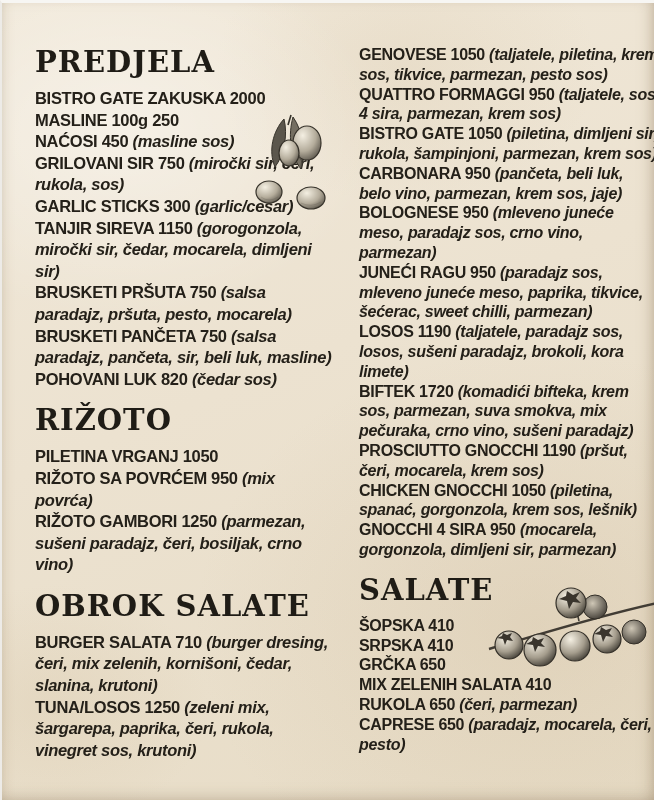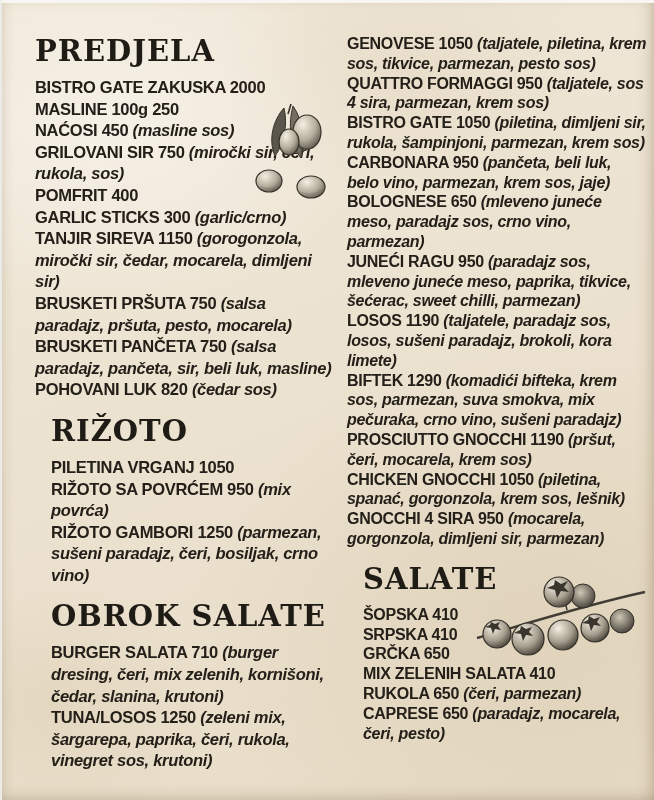--- a/index.html
+++ b/index.html
@@ -14,27 +14,27 @@
       radial-gradient(ellipse 520px 420px at 82% 78%, rgba(190,165,128,0.20), transparent 66%),
       radial-gradient(ellipse 320px 230px at 62% 8%, rgba(200,178,140,0.16), transparent 60%),
       radial-gradient(ellipse 260px 200px at 8% 88%, rgba(200,178,140,0.18), transparent 60%),
       linear-gradient(158deg,#f1e9da 0%,#ece2d0 45%,#e7dcc6 100%);
     border-top:3px solid #f7f6f3;
     border-left:2px solid #edebe7;
     box-shadow:
       inset -10px 0 16px -9px rgba(120,98,68,0.38),
       inset 0 -10px 16px -9px rgba(120,98,68,0.28),
       inset 10px 0 14px -11px rgba(120,98,68,0.22);
-    padding:31px 0 0 33px;
-    display:flex;gap:12px;
+    padding:42px 0 0 33px;
+    display:flex;gap:24px;
     color:#221f19;
   }
   .col{width:300px;flex:0 0 auto;}
   .menu-section{position:relative;}
-  .menu-section + .menu-section{margin-top:13px;margin-left:16px;}
+  .menu-section + .menu-section{margin-top:13px;}
   .section-title{
     font-family:"DejaVu Serif","Liberation Serif",serif;
     font-weight:800;
     font-size:29px;
     line-height:34px;
     letter-spacing:1px;
     margin:0 0 9px 0;
     color:#1f1c16;
     white-space:nowrap;
   }
@@ -80,22 +80,21 @@
     <ellipse cx="58" cy="85" rx="14" ry="11" fill="url(#og)" stroke="#36322a" stroke-width="1.2"></ellipse>
     <path d="M8 84 Q16 90 25 84" stroke="#55504634" stroke-width="1" fill="none"></path>
     <path d="M48 90 Q58 95 68 89" stroke="#55504634" stroke-width="1" fill="none"></path>
   </svg>
 </div>
         <div class="items">
           <p class="item"><span class="nm">BISTRO GATE ZAKUSKA 2000</span></p>
           <p class="item"><span class="nm">MASLINE 100g 250</span></p>
           <p class="item"><span class="nm">NAĆOSI 450</span> <span class="ds">(masline sos)</span></p>
           <p class="item"><span class="nm">GRILOVANI SIR 750</span> <span class="ds">(miročki sir, čeri, rukola, sos)</span></p>
-          <p class="item"><span class="nm">POMFRIT 400</span></p>
-          <p class="item"><span class="nm">GARLIC STICKS 300</span> <span class="ds">(garlic/crno)</span></p>
+          <p class="item"><span class="nm">GARLIC STICKS 300</span> <span class="ds">(garlic/cesar)</span></p>
           <p class="item"><span class="nm">TANJIR SIREVA 1150</span> <span class="ds">(gorogonzola, miročki sir, čedar, mocarela, dimljeni sir)</span></p>
           <p class="item"><span class="nm">BRUSKETI PRŠUTA 750</span> <span class="ds">(salsa paradajz, pršuta, pesto, mocarela)</span></p>
           <p class="item"><span class="nm">BRUSKETI PANČETA 750</span> <span class="ds">(salsa paradajz, pančeta, sir, beli luk, masline)</span></p>
           <p class="item"><span class="nm">POHOVANI LUK 820</span> <span class="ds">(čedar sos)</span></p>
         </div>
       </section>
       <section class="menu-section">
         <h2 class="section-title">RIŽOTO</h2>
         <div class="items">
           <p class="item"><span class="nm">PILETINA VRGANJ 1050</span></p>
@@ -111,24 +110,24 @@
         </div>
       </section>
     </div>
   <div class="col col-right" id="col-1">
       <section class="menu-section">
         <div class="items">
           <p class="item"><span class="nm">GENOVESE 1050</span> <span class="ds">(taljatele, piletina, krem sos, tikvice, parmezan, pesto sos)</span></p>
           <p class="item"><span class="nm">QUATTRO FORMAGGI 950</span> <span class="ds">(taljatele, sos 4 sira, parmezan, krem sos)</span></p>
           <p class="item"><span class="nm">BISTRO GATE 1050</span> <span class="ds">(piletina, dimljeni sir, rukola, šampinjoni, parmezan, krem sos)</span></p>
           <p class="item"><span class="nm">CARBONARA 950</span> <span class="ds">(pančeta, beli luk, belo vino, parmezan, krem sos, jaje)</span></p>
-          <p class="item"><span class="nm">BOLOGNESE 650</span> <span class="ds">(mleveno juneće meso, paradajz sos, crno vino, parmezan)</span></p>
+          <p class="item"><span class="nm">BOLOGNESE 950</span> <span class="ds">(mleveno juneće meso, paradajz sos, crno vino, parmezan)</span></p>
           <p class="item"><span class="nm">JUNEĆI RAGU 950</span> <span class="ds">(paradajz sos, mleveno juneće meso, paprika, tikvice, šećerac, sweet chilli, parmezan)</span></p>
           <p class="item"><span class="nm">LOSOS 1190</span> <span class="ds">(taljatele, paradajz sos, losos, sušeni paradajz, brokoli, kora limete)</span></p>
-          <p class="item"><span class="nm">BIFTEK 1290</span> <span class="ds">(komadići bifteka, krem sos, parmezan, suva smokva, mix pečuraka, crno vino, sušeni paradajz)</span></p>
+          <p class="item"><span class="nm">BIFTEK 1720</span> <span class="ds">(komadići bifteka, krem sos, parmezan, suva smokva, mix pečuraka, crno vino, sušeni paradajz)</span></p>
           <p class="item"><span class="nm">PROSCIUTTO GNOCCHI 1190</span> <span class="ds">(pršut, čeri, mocarela, krem sos)</span></p>
           <p class="item"><span class="nm">CHICKEN GNOCCHI 1050</span> <span class="ds">(piletina, spanać, gorgonzola, krem sos, lešnik)</span></p>
           <p class="item"><span class="nm">GNOCCHI 4 SIRA 950</span> <span class="ds">(mocarela, gorgonzola, dimljeni sir, parmezan)</span></p>
         </div>
       </section>
       <section class="menu-section">
         <h2 class="section-title">SALATE</h2>
         <div class="illu tomatoes-sketch">
   <svg viewBox="0 0 178 88" xmlns="http://www.w3.org/2000/svg" aria-hidden="true">
     <defs>

